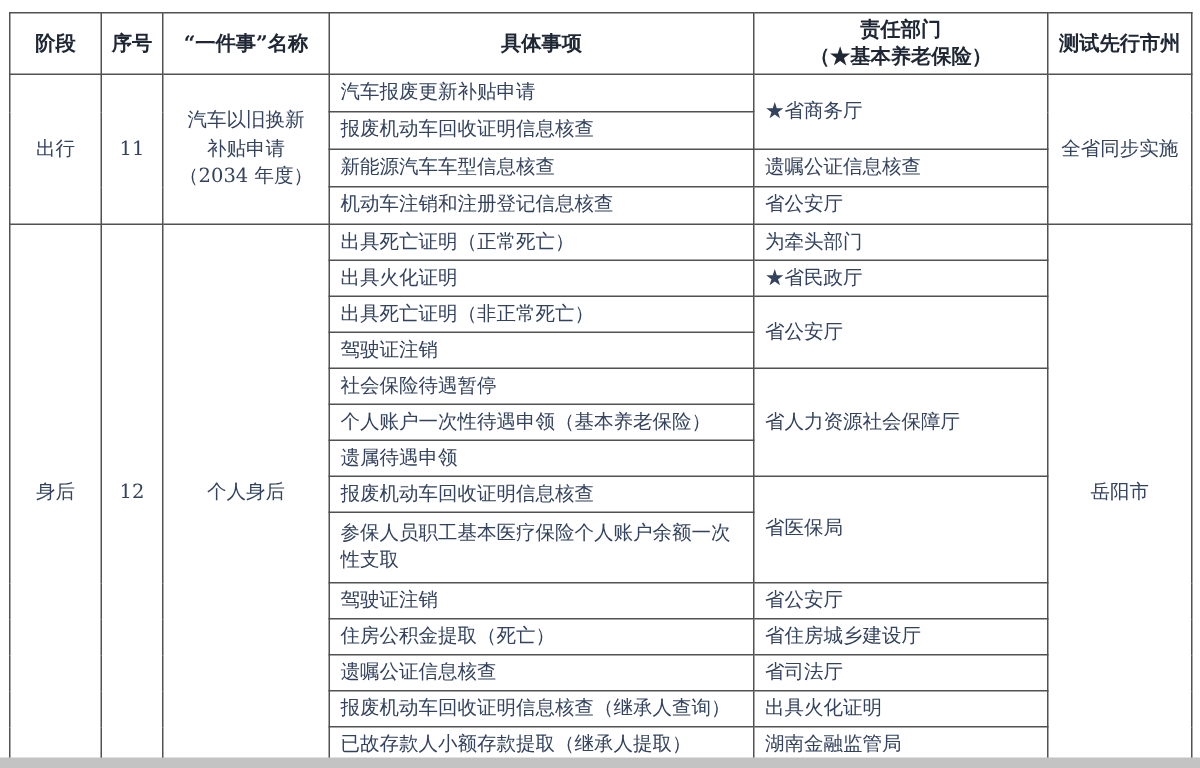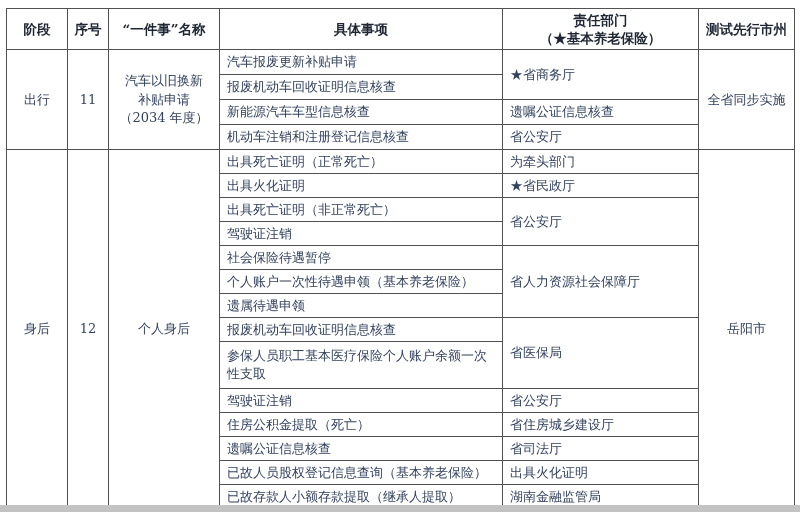--- a/index.html
+++ b/index.html
@@ -144,21 +144,21 @@
         </tr>
         <tr class="s1">
           <td class="c-item">住房公积金提取（死亡）</td>
           <td class="c-dept">省住房城乡建设厅</td>
         </tr>
         <tr class="s1">
           <td class="c-item">遗嘱公证信息核查</td>
           <td class="c-dept">省司法厅</td>
         </tr>
         <tr class="s1">
-          <td class="c-item">已故人员股权登记信息查询（基本养老保险）</td>
+          <td class="c-item">报废机动车回收证明信息核查（继承人查询）</td>
           <td class="c-dept">出具火化证明</td>
         </tr>
         <tr class="s1">
           <td class="c-item">已故存款人小额存款提取（继承人提取）</td>
           <td class="c-dept">湖南金融监管局</td>
         </tr>
       </tbody>
   </table>
 </div>
 

